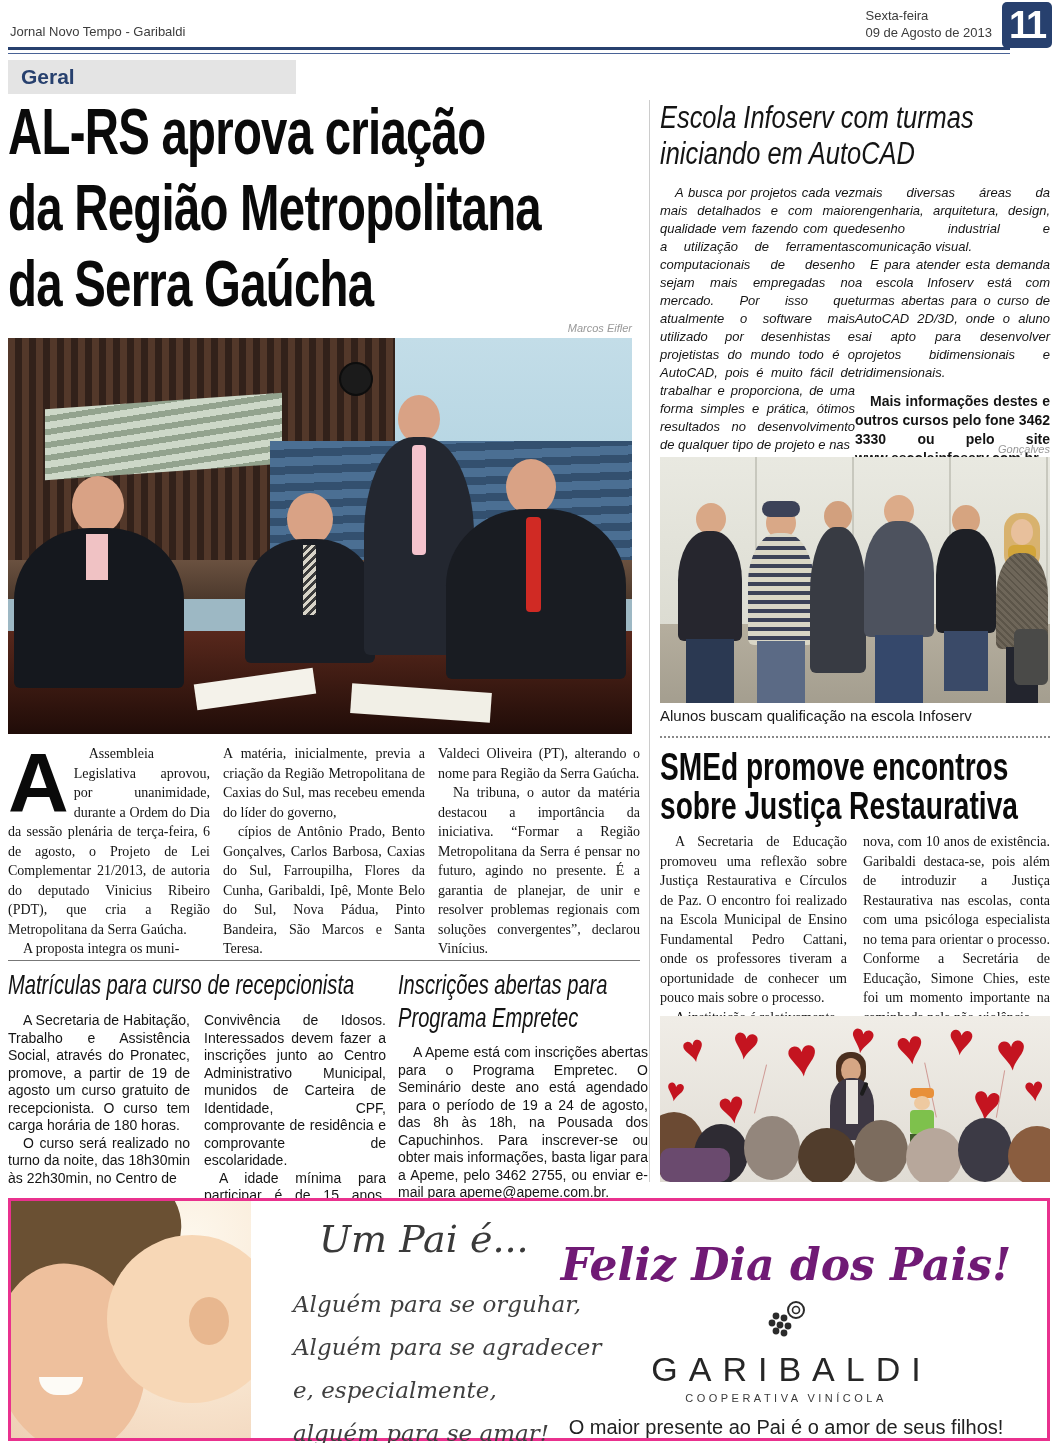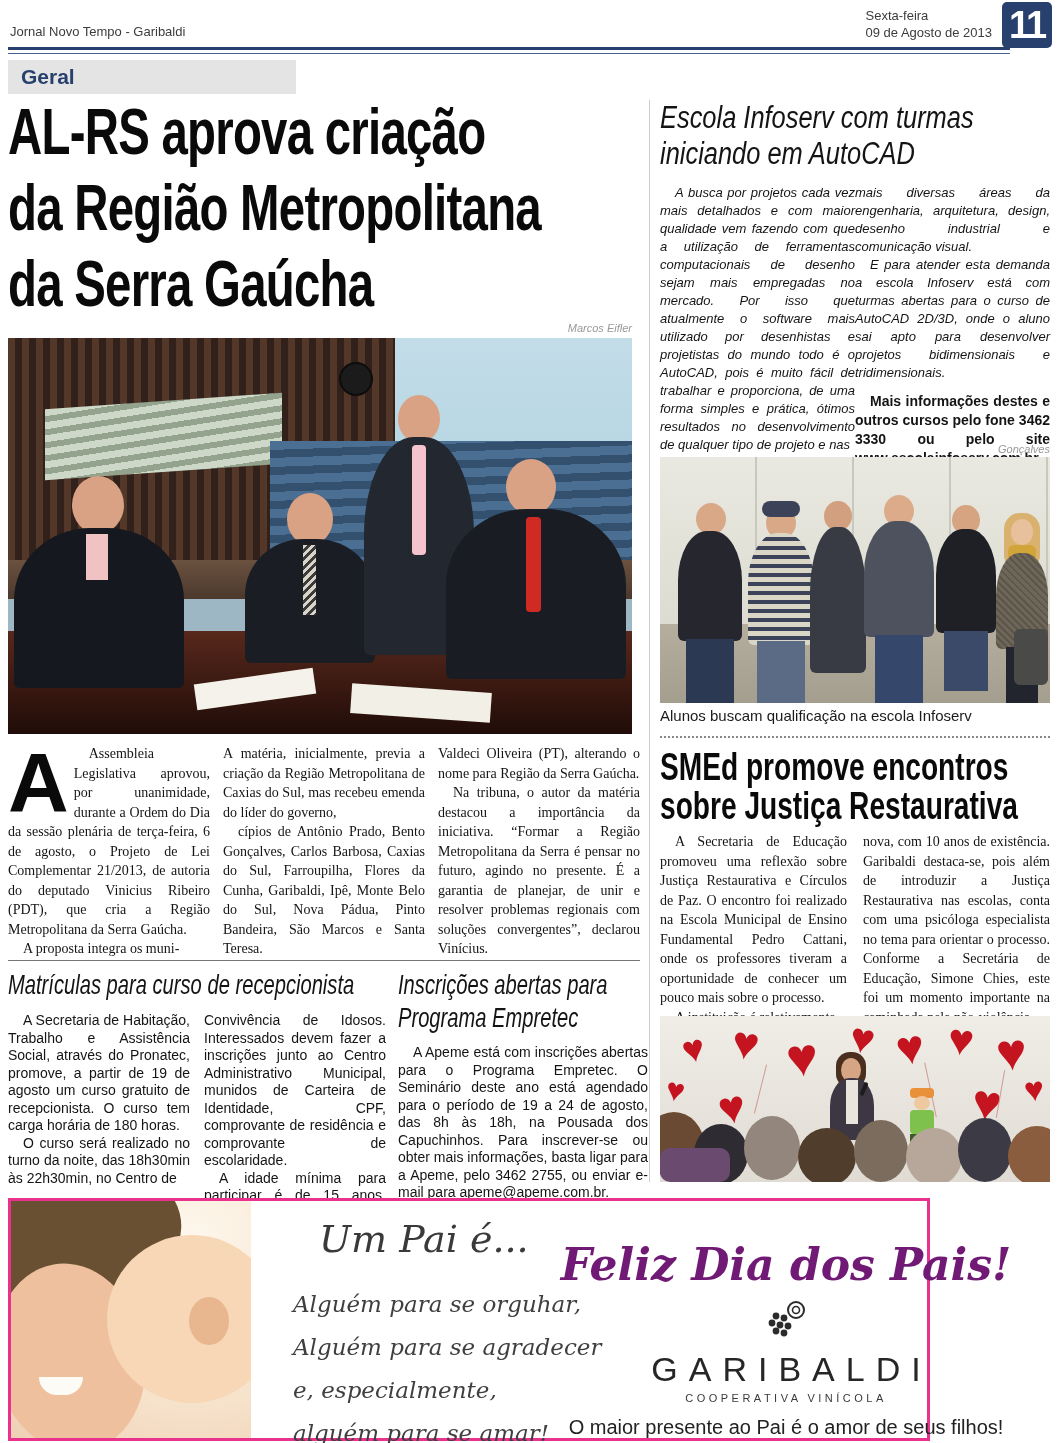--- a/index.html
+++ b/index.html
@@ -68,21 +68,21 @@
   #photo-hearts{left:660px;top:1016px;width:390px;height:166px;background:linear-gradient(#f0ede7,#e0dcd4);}
   #photo-baby{left:0;top:0;width:240px;height:100%;
       background:radial-gradient(circle at 75% 15%,#fdf7ec,#f8e5cf 55%,#efd0b5 100%);}
   .shape{position:absolute;}
   .head{position:absolute;border-radius:50%;background:#d9a285;}
   .torso{position:absolute;border-radius:45% 45% 6px 6px;}
   .heart{position:absolute;color:#c41420;line-height:1;}
   .astring{position:absolute;width:1px;background:#cf9a94;}
 
   
-  #ad{left:8px;top:1198px;width:922px;height:243px;border:3px solid #e9318e;background:#fff;box-sizing:border-box;}
+  #ad{left:8px;top:1198px;width:1042px;height:243px;border:3px solid #e9318e;background:#fff;box-sizing:border-box;}
   #ad-script{position:absolute;left:282px;top:10px;width:250px;}
   #ad-title{font-family:"DejaVu Serif",serif;font-style:italic;font-size:38px;color:#3a3a3a;margin:6px 0 22px 26px;}
   .ad-line{font-family:"DejaVu Serif",serif;font-style:italic;font-size:23px;line-height:43px;color:#3f3f3f;white-space:nowrap;}
   #ad-right{position:absolute;left:540px;top:38px;width:470px;text-align:center;}
   #ad-greeting{font-family:"DejaVu Serif",serif;font-style:italic;font-weight:bold;font-size:44px;color:#701a75;}
   #brand-name{font-size:34px;letter-spacing:11px;text-indent:11px;color:#262626;margin-top:6px;}
   #brand-subtitle{font-size:11px;letter-spacing:3.5px;color:#3a3a3a;margin-top:3px;}
   #ad-tagline{font-size:20px;color:#222;margin-top:12px;}
   #grape-icon{margin-top:10px;}
 </style>

